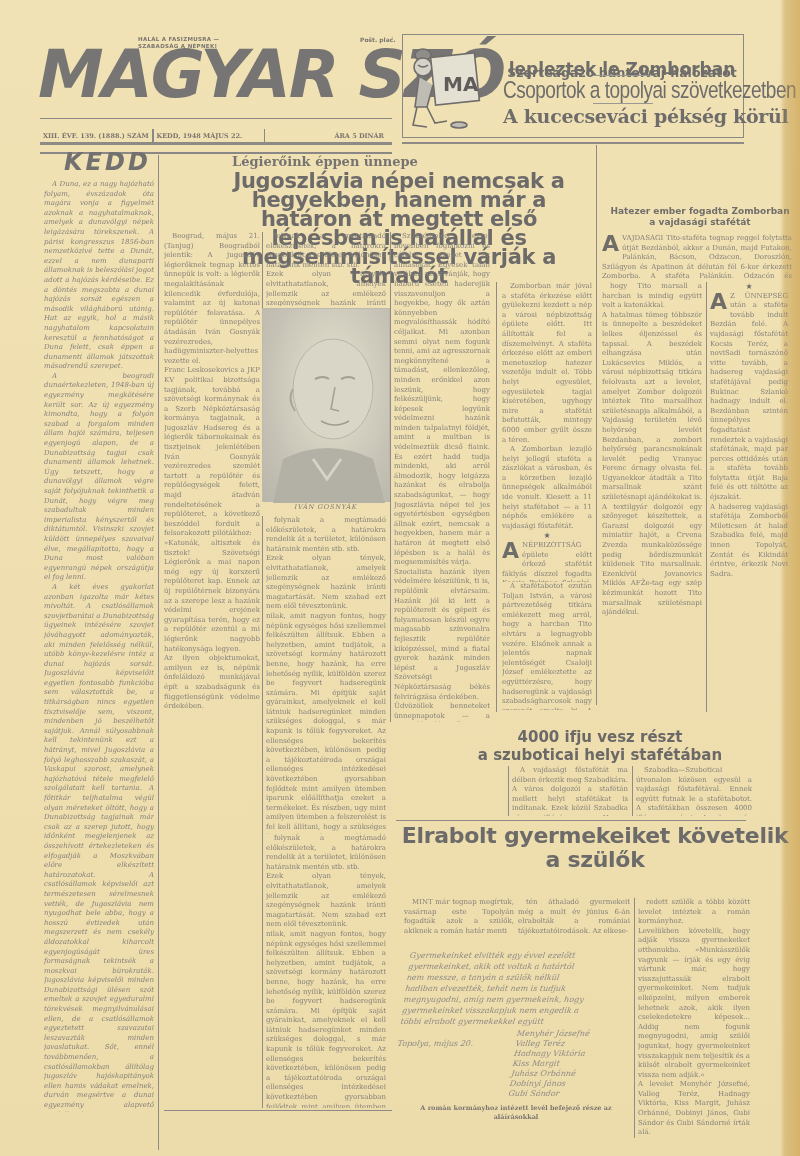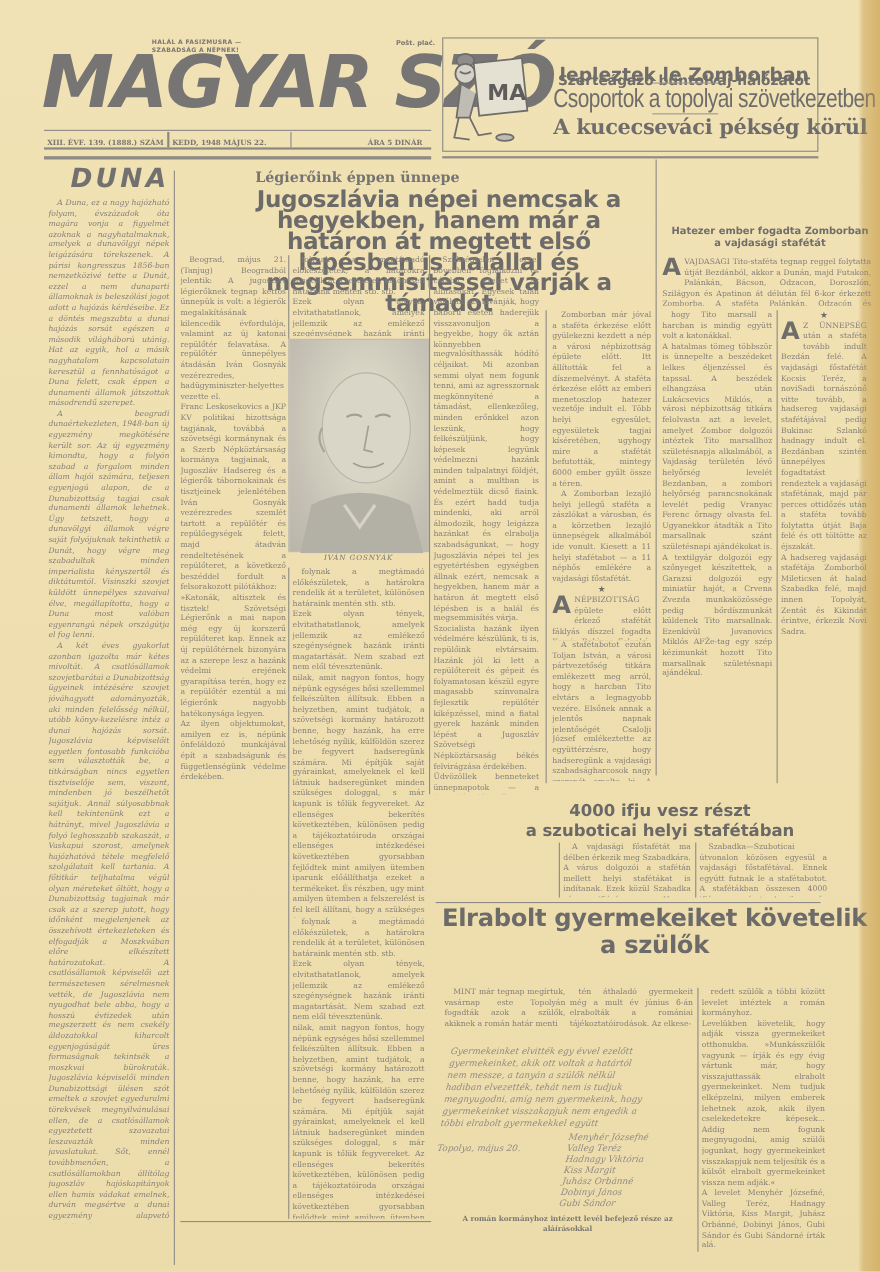--- a/index.html
+++ b/index.html
@@ -27,23 +27,23 @@
     font-family: "DejaVu Sans", sans-serif; font-weight: bold;
   }
   .mast-title {
     position: absolute; left: 38px; top: 40px; width: 356px; height: 70px;
     font-family: "DejaVu Sans", sans-serif; font-weight: bold; font-style: italic;
     font-size: 66px; line-height: 70px; color: #777574; letter-spacing: -2px;
     transform: scaleX(1.0);
     white-space: nowrap;
   }
   .mast-bar {
-    position: absolute; left: 40px; top: 118px; width: 352px; height: 18px;
+    position: absolute; left: 40px; top: 118px; width: 352px; height: 36px;
     border-top: 1.5px solid #8a8884; border-bottom: 2px solid #8a8884;
-    display: flex; align-items: flex-end;
+    display: flex; align-items: center;
     font-size: 6.5px; font-weight: bold; color: #7a7670; font-family: "DejaVu Serif", serif;
   }
   .mast-bar span { display: block; padding: 0 3px; }
   .mast-bar .sep { width: 1.5px; height: 14px; background: #8a8884; padding: 0; }
   .mb-1 { width: 112px; }
   .mb-2 { width: 110px; }
   .mb-3 { flex: 1; text-align: right; padding-right: 8px !important; }
 
   
   .ma-box {
@@ -177,21 +177,21 @@
     <div class="ma-line2">lepleztek le Zomborban</div>
     <div class="ma-rule" style="top:40px"></div>
     <div class="ma-line3">Csoportok a topolyai szövetkezetben</div>
     <div class="ma-rule" style="top:68px"></div>
     <div class="ma-line4">A kucecseváci pékség körül</div>
   </div>
 
   <div class="hrule" style="left:40px; top:142px; width:352px; height:3px; background:#8e8b86;"></div>
   <div class="hrule" style="left:402px; top:142px; width:342px; height:1.5px;"></div>
 
-  <div class="duna-title">DUNA</div>
+  <div class="duna-title">KEDD</div>
   <div class="col-text italic" style="left:44px; top:180px; width:110px; height:932px;">
     <p>A Duna, ez a nagy hajózható folyam, évszázadok óta magára vonja a figyelmét azoknak a nagyhatalmaknak, amelyek a dunavölgyi népek leigázására törekszenek. A párisi kongresszus 1856-ban nemzetközivé tette a Dunát, ezzel a nem dunaparti államoknak is beleszólási jogot adott a hajózás kérdéseibe. Ez a döntés megszabta a dunai hajózás sorsát egészen a második világháború utánig. Hat az egyik, hol a másik nagyhatalom kapcsolatain keresztül a fennhatóságot a Duna felett, csak éppen a dunamenti államok játszottak másodrendű szerepet.</p>
     <p>A beogradi dunaértekezleten, 1948-ban új egyezmény megkötésére került sor. Az új egyezmény kimondta, hogy a folyón szabad a forgalom minden állam hajói számára, teljesen egyenjogú alapon, de a Dunabizottság tagjai csak dunamenti államok lehetnek. Úgy tetszett, hogy a dunavölgyi államok végre saját folyójuknak tekinthetik a Dunát, hogy végre meg szabadultak minden imperialista kényszertől és diktátumtól. Visinszki szovjet küldött ünnepélyes szavaival élve, megállapította, hogy a Duna most valóban egyenrangú népek országútja el fog lenni.</p>
     <p>A két éves gyakorlat azonban igazolta már kétes mivoltát. A csatlósállamok szovjetbarátai a Dunabizottság ügyeinek intézésére szovjet jóváhagyott adományozták, aki minden felelősség nélkül, utóbb könyv-kezelésre intéz a dunai hajózás sorsát. Jugoszlávia képviselőit egyetlen fontosabb funkcióba sem választották be, a titkárságban nincs egyetlen tisztviselője sem, viszont, mindenben jó beszélhetőt sajátjuk. Annál súlyosabbnak kell tekintenünk ezt a hátrányt, mivel Jugoszlávia a folyó leghosszabb szakaszát, a Vaskapui szorost, amelynek hajózhatóvá tétele megfelelő szolgálatait kell tartania. A főtitkár teljhatalma végül olyan méreteket öltött, hogy a Dunabizottság tagjainak már csak az a szerep jutott, hogy időnként megjelenjenek az összehívott értekezleteken és elfogadják a Moszkvában előre elkészített határozatokat. A csatlósállamok képviselői azt természetesen sérelmesnek vették, de Jugoszlávia nem nyugodhat bele abba, hogy a hosszú évtizedek után megszerzett és nem csekély áldozatokkal kiharcolt egyenjogúságát üres formaságnak tekintsék a moszkvai bürokraták. Jugoszlávia képviselői minden Dunabizottsági ülésen szót emeltek a szovjet egyeduralmi törekvések megnyilvánulásai ellen, de a csatlósállamok egyeztetett szavazatai leszavazták minden javaslatukat. Sőt, ennél továbbmenően, a csatlósállamokban állítólag jugoszláv hajóskapitányok ellen hamis vádakat emelnek, durván megsértve a dunai egyezmény alapvető rendelkezéseit.</p>
 
   </div>
   <div class="vrule" style="left:158px; top:155px; height:995px;"></div>
 
   <div class="kicker">Légierőink éppen ünnepe</div>
   <div class="headline">Jugoszlávia népei nemcsak a hegyekben, hanem már a határon át megtett első lépésben is halállal és megsemmisítéssel várják a támadót</div>

